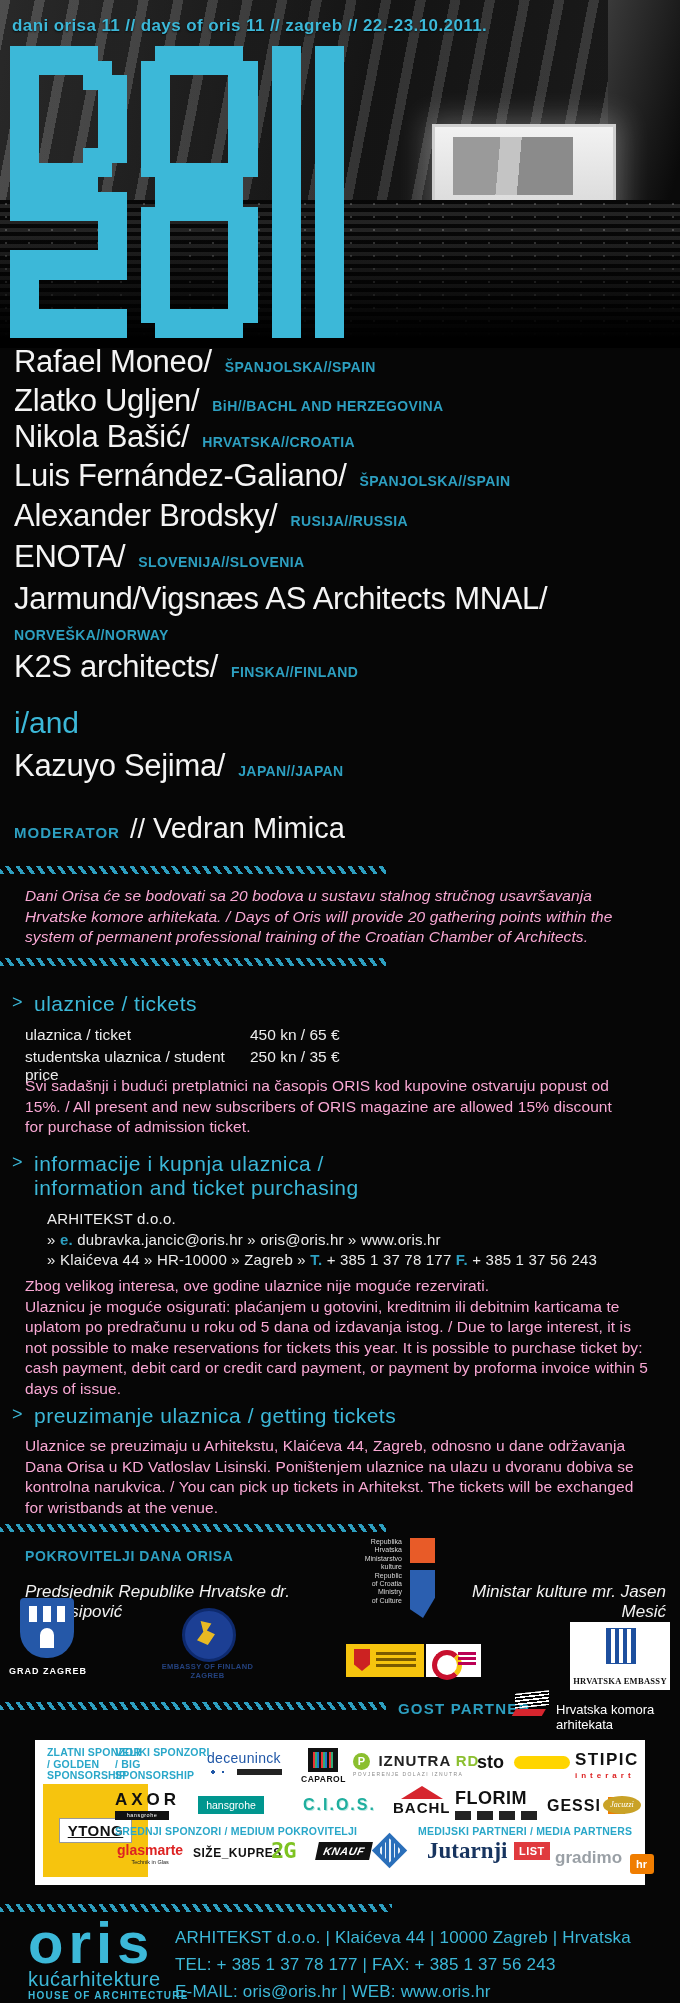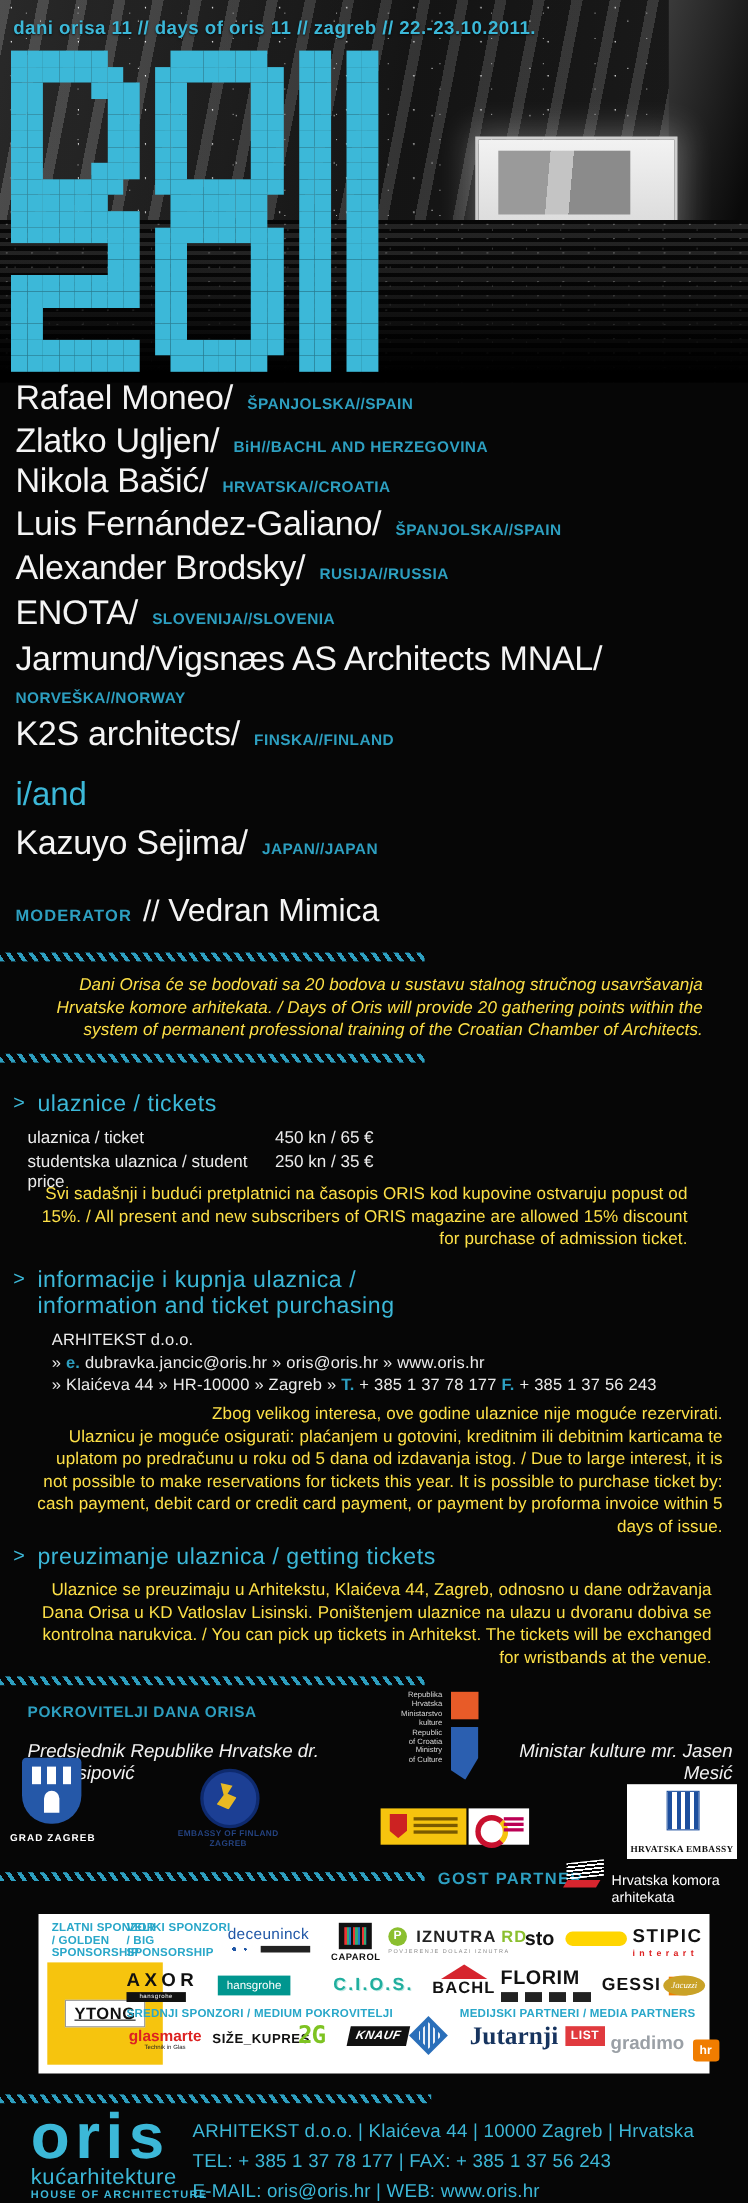--- a/index.html
+++ b/index.html
@@ -40,21 +40,21 @@
   
   .speaker{display:flex;align-items:baseline;left:14px;white-space:nowrap;}
   .name{font-size:31px;color:#f4f4f4;letter-spacing:-.3px;}
   .country{font-size:14px;font-weight:bold;color:var(--accent-dim);letter-spacing:.4px;margin-left:13px;}
   .andlbl{font-size:30px;color:var(--accent);}
   .modlbl{font-size:15px;font-weight:bold;color:var(--accent-dim);letter-spacing:1px;}
   .modsl{font-size:27px;color:#f4f4f4;margin:0 8px 0 10px;}
   .modname{font-size:29px;color:#f4f4f4;}
   
   .hatch{height:8px;width:386px;background:repeating-linear-gradient(55deg,var(--accent-dim) 0 3.5px,transparent 3.5px 8.5px);}
-  .par{font-size:15.5px;line-height:20.5px;color:#fde047;letter-spacing:.1px;text-align:right;}
+  .par{font-size:15.5px;line-height:20.5px;color:#f9a8d4;letter-spacing:.1px;}
   .ital{font-style:italic;}
   .sechead{font-size:21px;color:var(--accent);letter-spacing:.5px;display:flex;}
   .arrow{margin-right:11px;font-size:18px;}
   .trow{display:flex;font-size:15.5px;color:#ececec;}
   .tlabel{width:225px;}
   .contact{font-size:15px;color:#ececec;letter-spacing:.2px;}
   .cyan{color:var(--accent-dim);font-weight:bold;}
   .ptitle{font-size:14px;font-weight:bold;color:var(--accent-dim);letter-spacing:.6px;}
   .pital{font-size:17px;font-style:italic;color:#f2f2f2;}
   .ministry{font-size:7px;line-height:8.4px;color:#d8d8d8;text-align:right;white-space:pre-line;}

